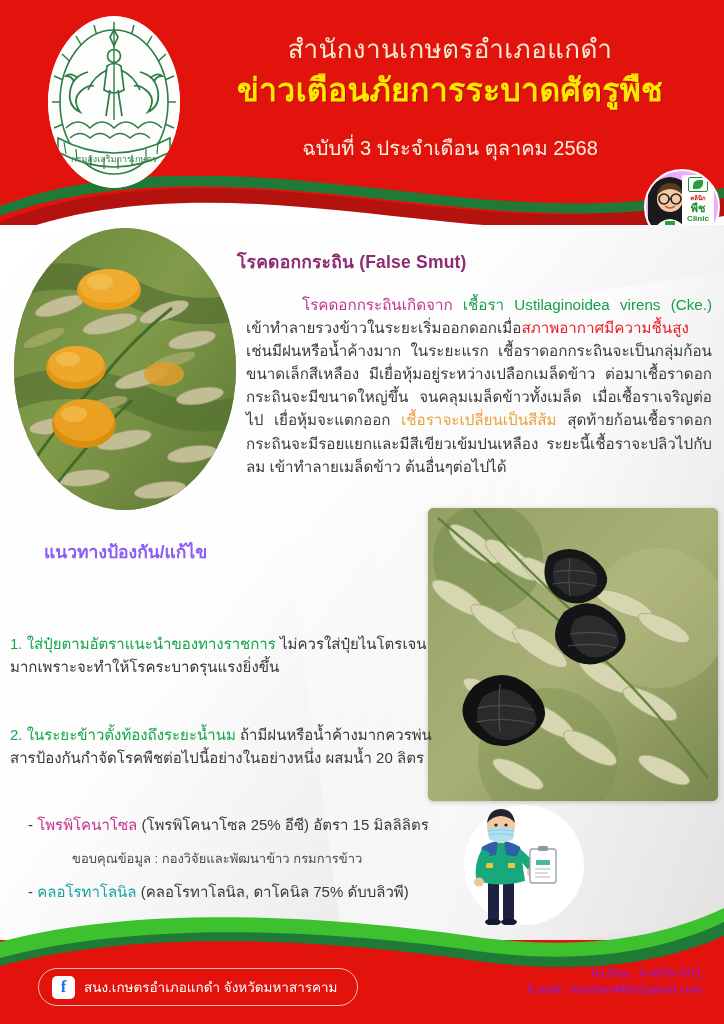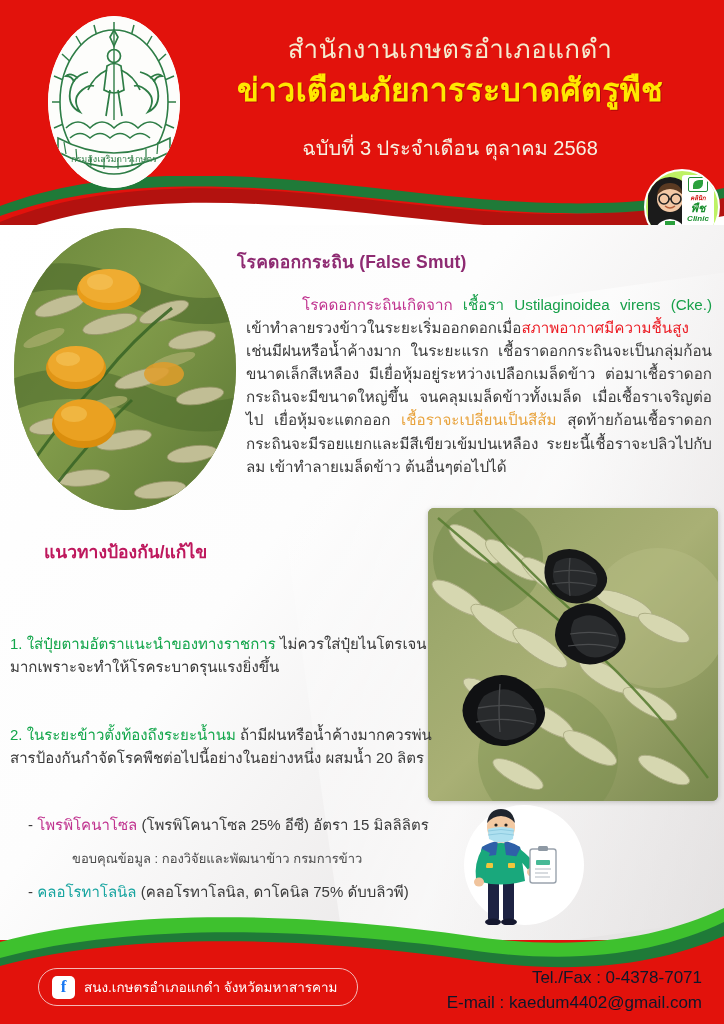--- a/index.html
+++ b/index.html
@@ -42,21 +42,21 @@
     line-height: 1.45; letter-spacing: .3px;
     text-shadow: 1px 1px 0 rgba(120,0,0,.45);
   }
   .head-line3 {
     font-size: 20px; color: #f7f2e2; line-height: 1.6; margin-top: 19px;
   }
 
   .clinic-badge {
     position: absolute; left: 644px; top: 169px; width: 76px; height: 76px;
     border-radius: 50%; overflow: hidden;
-    background: #bef264; border: 2px solid #ffffff; font-style: italic;
+    background: #f0abfc; border: 2px solid #ffffff;
   }
   .clinic-face {
     position: absolute; left: 2px; top: 6px; width: 44px; height: 66px;
   }
   .clinic-sign {
     position: absolute; right: 4px; top: 4px; width: 32px; height: 68px;
     background: #ffffff; border-radius: 3px;
     display: flex; flex-direction: column; align-items: center;
     padding-top: 2px;
   }
@@ -113,21 +113,21 @@
   }
   .desc {
     position: absolute; left: 246px; top: 293px; width: 466px;
     font-size: 15.2px; line-height: 1.52; color: #3a3a3a;
     text-align: justify; text-justify: inter-word;
   }
   .desc .indent { display:inline-block; width: 56px; }
 
   .guide-title {
     position: absolute; left: 44px; top: 538px;
-    font-size: 17.5px; font-weight: bold; color: #be185d;
+    font-size: 17.5px; font-weight: bold; color: #8b5cf6;
   }
   .guide {
     position: absolute; left: 10px; top: 588px; width: 424px;
     font-size: 15px; line-height: 1.55; color: #3a3a3a;
   }
   .guide p { margin-bottom: 3px; margin-top: 44px; }
   .guide .sub { padding-left: 18px; }
 
   .credit {
     position: absolute; left: 72px; top: 848px;
@@ -160,21 +160,21 @@
     color: #1877f2; font-weight: bold; font-size: 17px;
     display: flex; align-items: center; justify-content: center;
     font-family: "Liberation Serif", serif; flex: none;
   }
   .fb-text { margin-left: 9px; font-size: 13.5px; color: #ffffff; }
 
   .contact {
     position: absolute; right: 22px; top: 966px; text-align: right;
   }
   .contact div {
-    font-size: 17px; color: #0f172a; font-weight: normal; line-height: 1.45;
+    font-size: 11px; color: #a21caf; font-weight: bold; line-height: 1.45;
   }
 </style>
 </head>
 <body>
 
 <div id="poster">
 
   <div class="header-bg"></div>
 
   <svg class="header-wave" viewBox="0 0 724 66" preserveAspectRatio="none">

